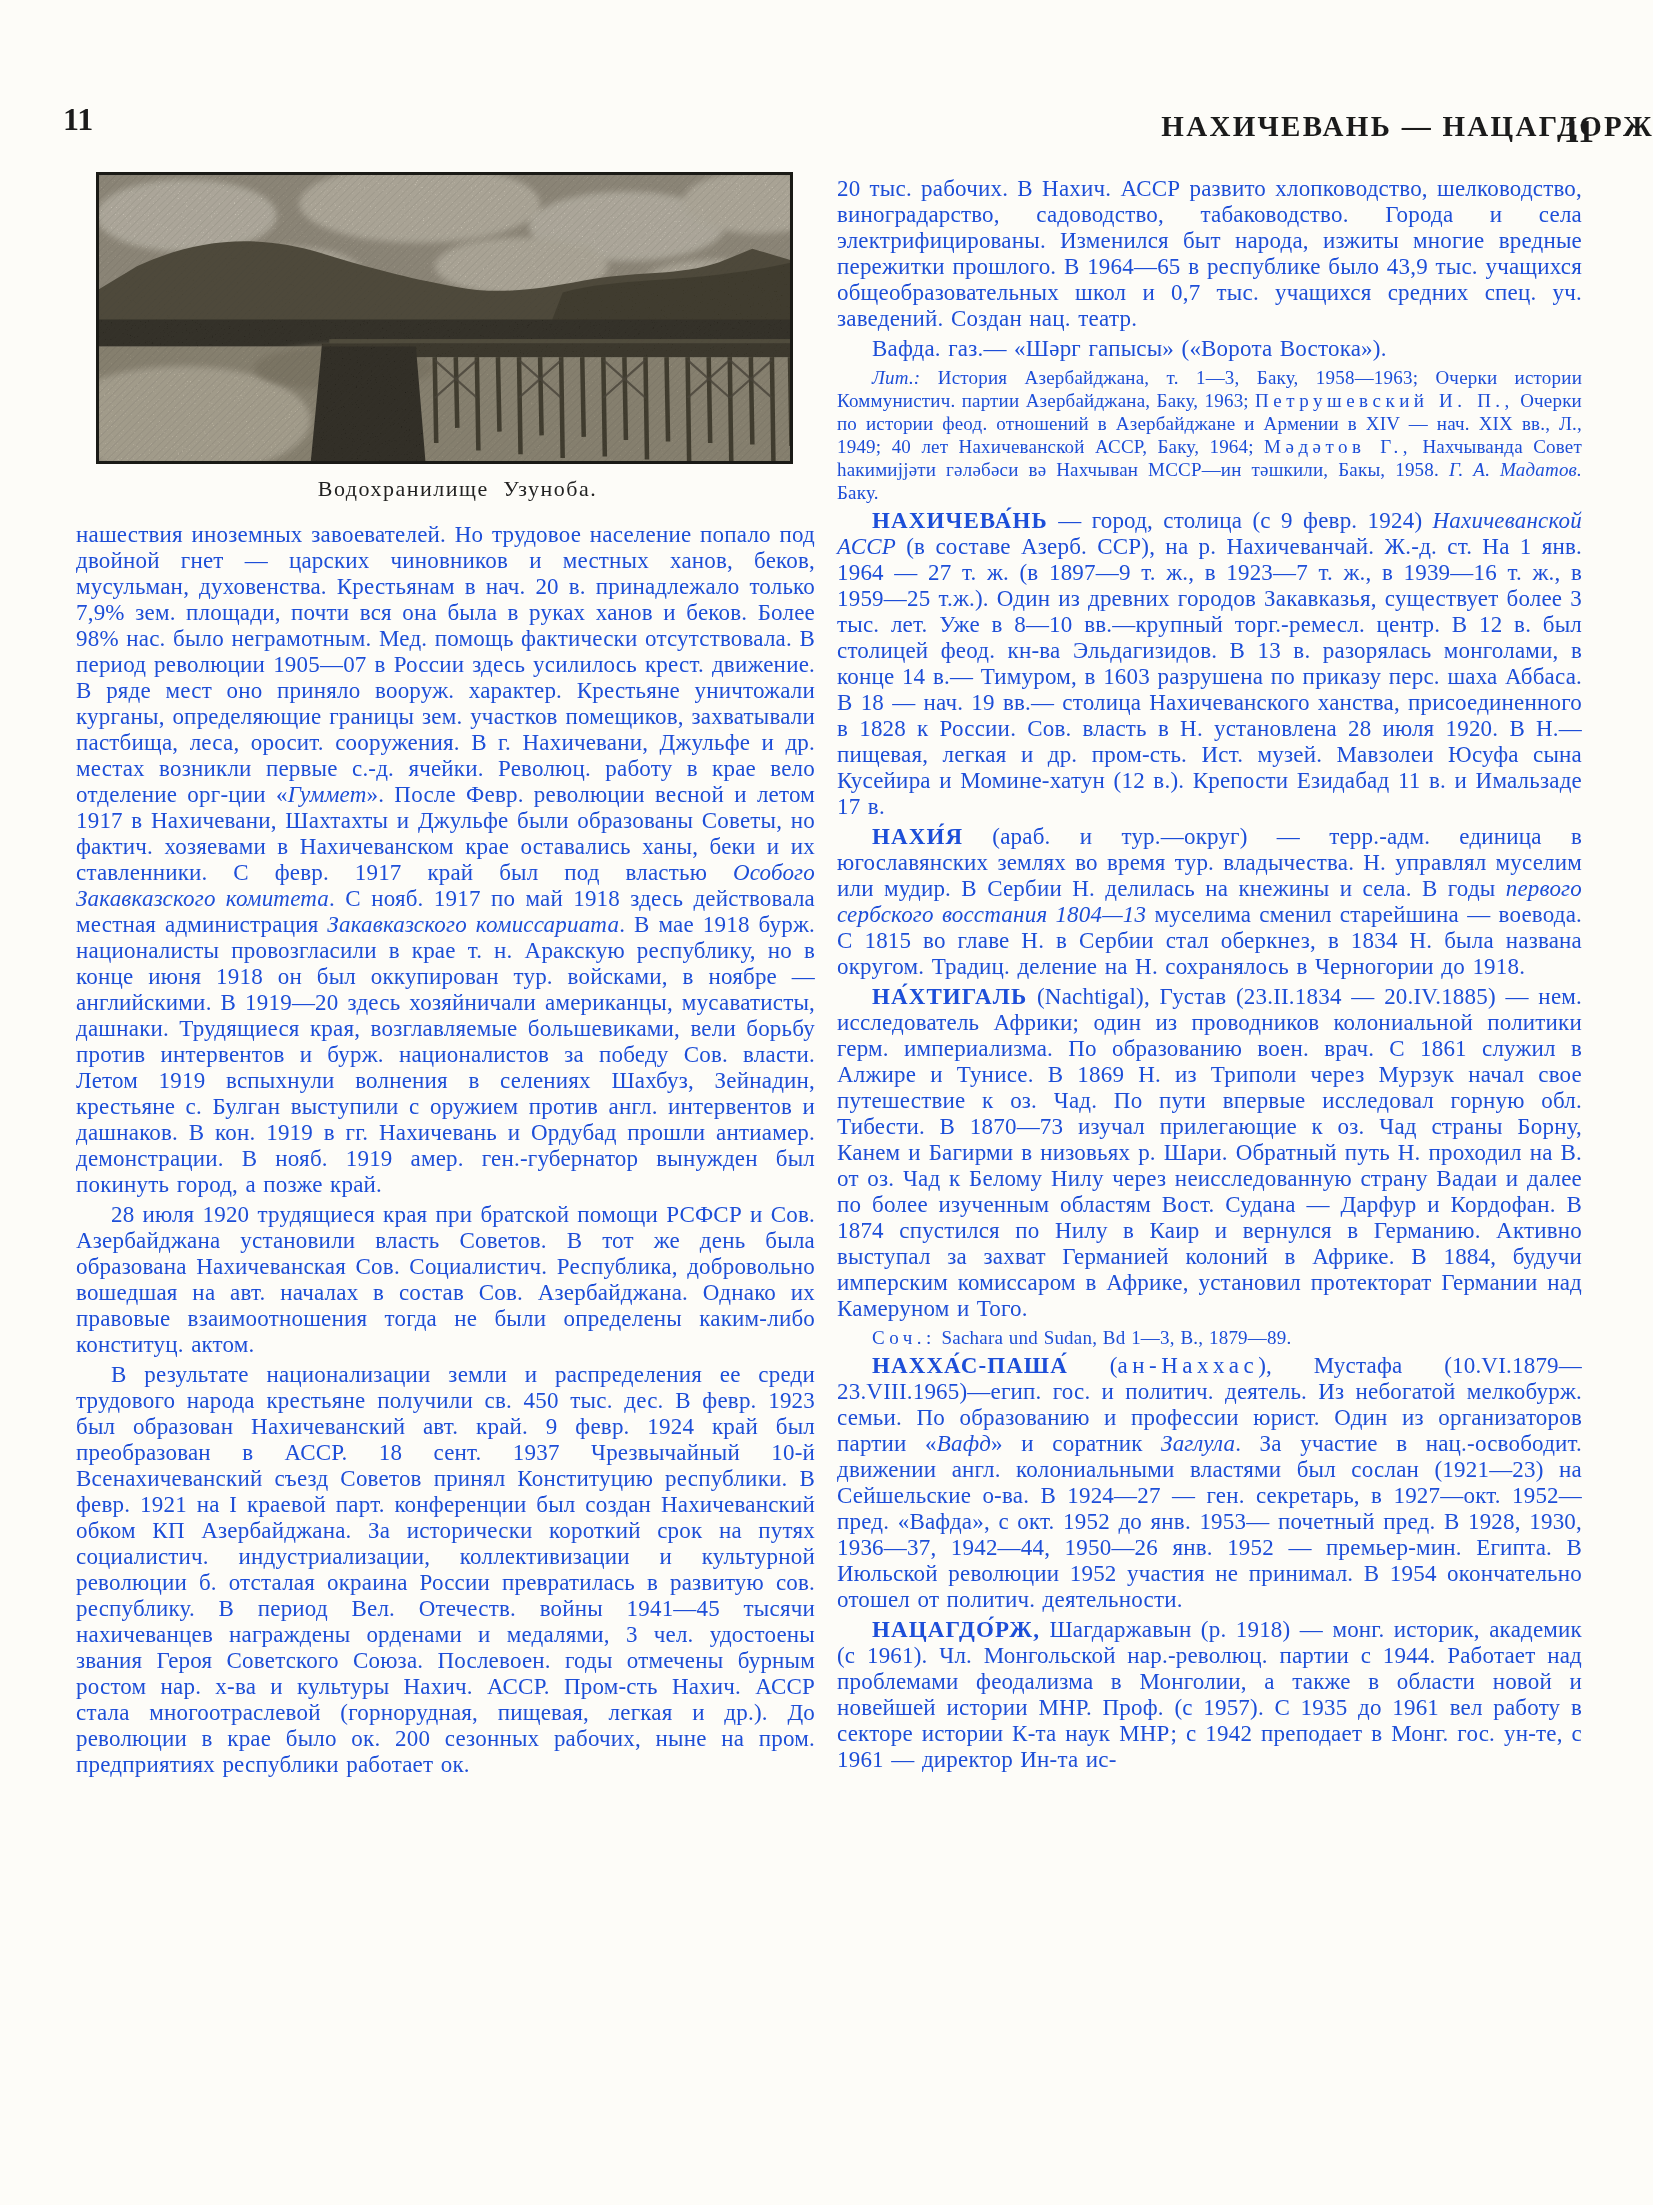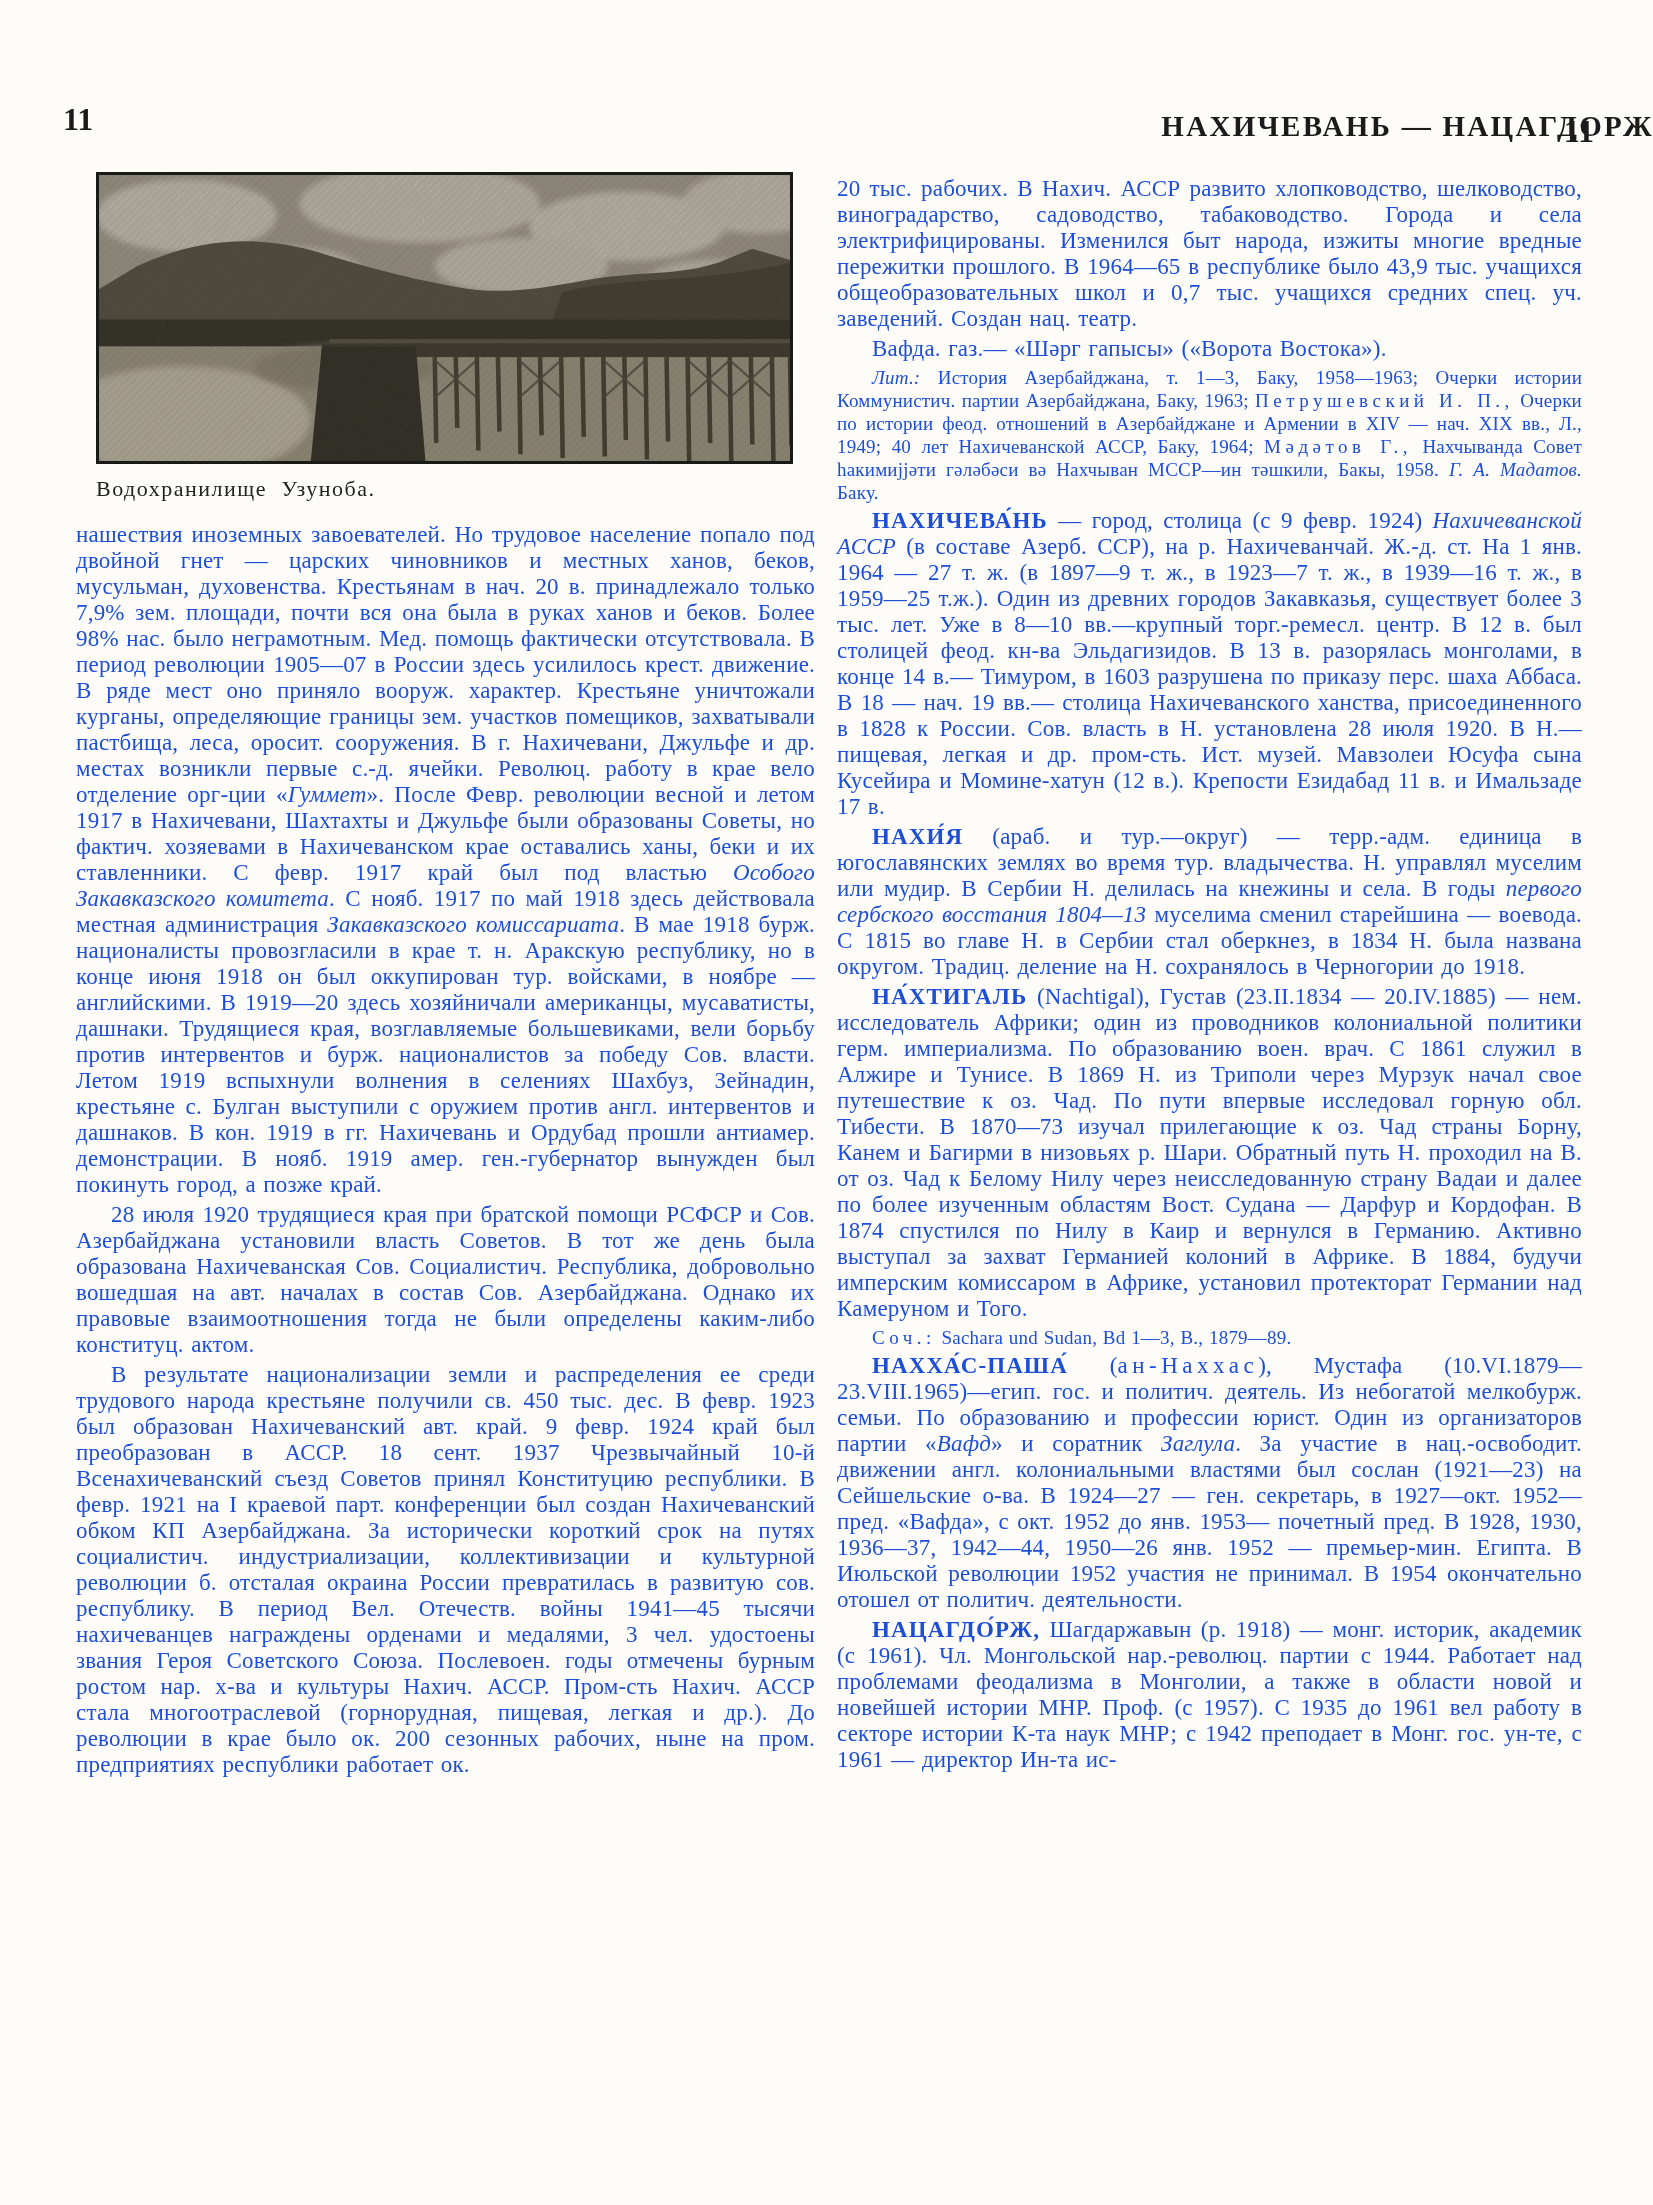--- a/index.html
+++ b/index.html
@@ -22,21 +22,21 @@
   .column{position:absolute;top:172px;}
   .col-left{left:72px;width:747px;}
   .col-right{left:833px;width:753px;}
   .photo-figure{margin:0 0 15px 0;padding:0;}
   .photo{
     width:697px;height:292px;margin-left:24px;
     background:#b9b2a2;
   }
   .photo svg{display:block;width:100%;height:100%;}
   .caption{
-    text-align:left;font-size:22px;margin-top:12px;margin-left:24px;
+    text-align:center;font-size:22px;margin-top:12px;margin-left:24px;
     letter-spacing:1.5px;word-spacing:7.5px;color:#222;
   }
   .col-text{margin-top:19.6px;}
   .col-right .col-text{margin-top:0;}
   .para{
     margin:4px;text-align:justify;
     font-size:23px;line-height:26px;
     word-spacing:1.5px;letter-spacing:0.2px;
     color:#1d4ed8;
   }

